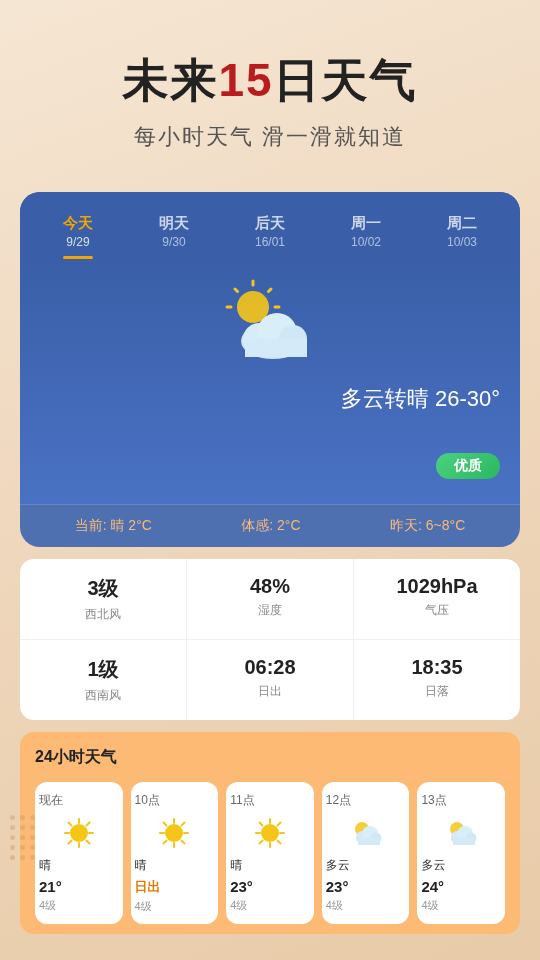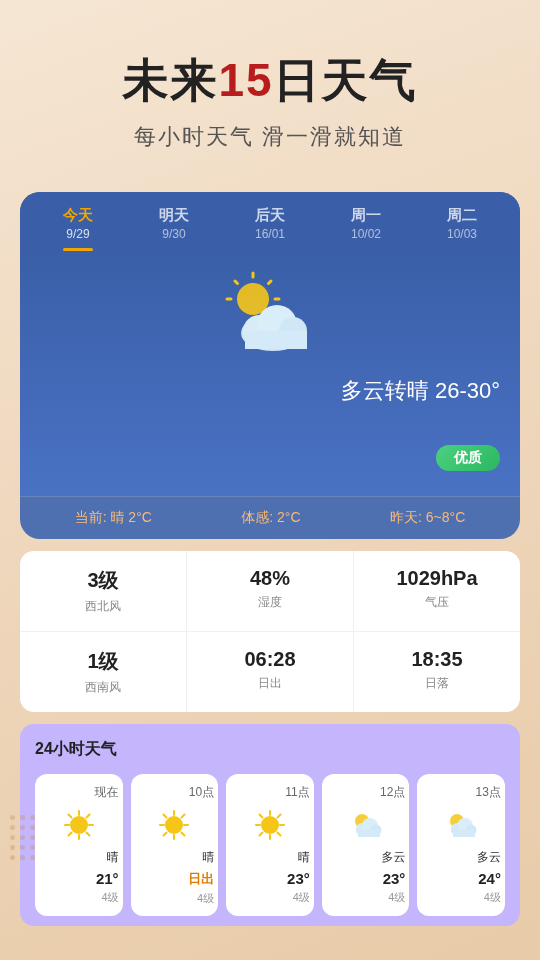--- a/index.html
+++ b/index.html
@@ -44,21 +44,21 @@
 
     .tabs {
       display: flex;
       padding: 0 10px;
       background: #3a5fa8;
     }
 
     .tab-item {
       flex: 1;
       text-align: center;
-      padding: 14px 0 10px;
+      padding: 22px 0 10px;
       cursor: pointer;
       color: rgba(255,255,255,0.75);
       font-size: 14px;
       position: relative;
     }
 
     .tab-item .tab-day {
       font-size: 15px;
       font-weight: 600;
     }
@@ -157,42 +157,42 @@
     }
 
     .grid-cell .label {
       font-size: 12px;
       color: #888;
       margin-top: 4px;
       display: block;
     }
 
     .hourly-section {
-      background: #c4b5fd;
+      background: #fdba74;
       margin: 12px 20px 0;
       border-radius: 14px;
       padding: 15px 15px 10px;
     }
 
     .hourly-title {
       font-size: 16px;
       font-weight: 700;
       color: #222;
       margin-bottom: 14px;
     }
 
     .hourly-list {
       display: flex;
       gap: 8px;
       overflow: hidden;
     }
 
     .hourly-item {
       flex: 1;
-      text-align: right;
+      text-align: left;
       background: #fff;
       border-radius: 12px;
       padding: 10px 4px;
     }
 
     .hourly-item .time {
       font-size: 12px;
       color: #666;
       margin-bottom: 6px;
     }

